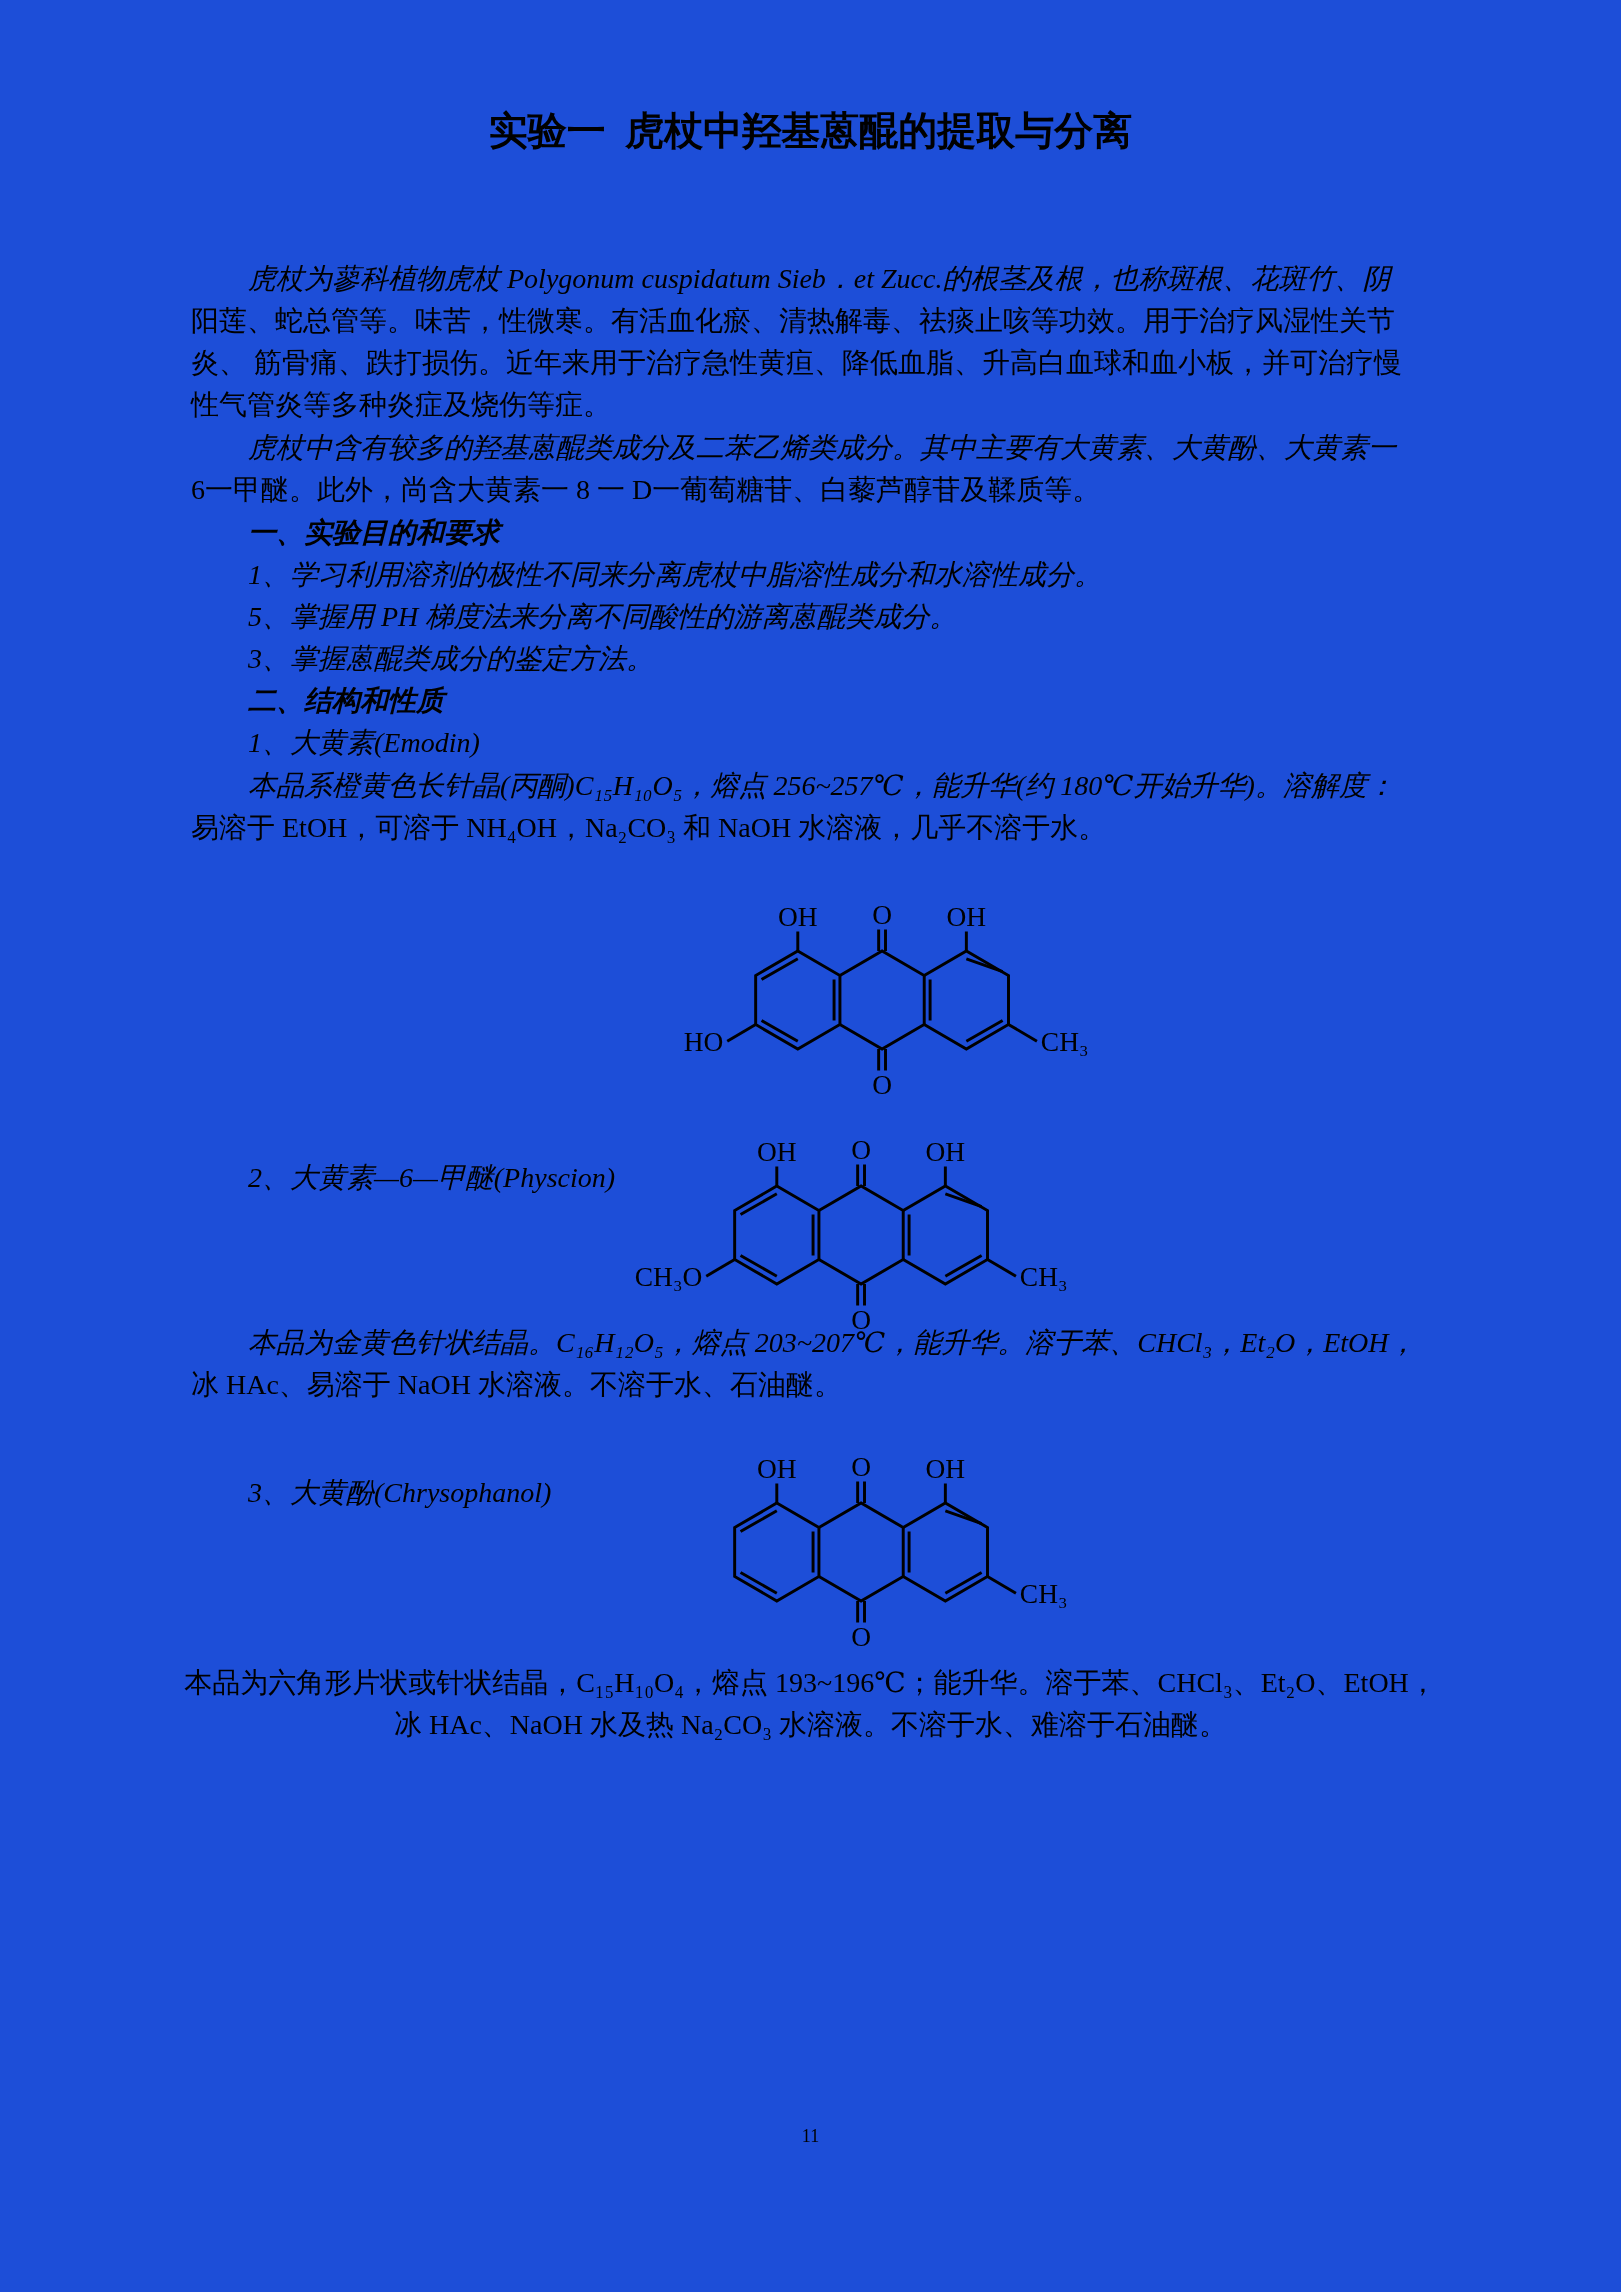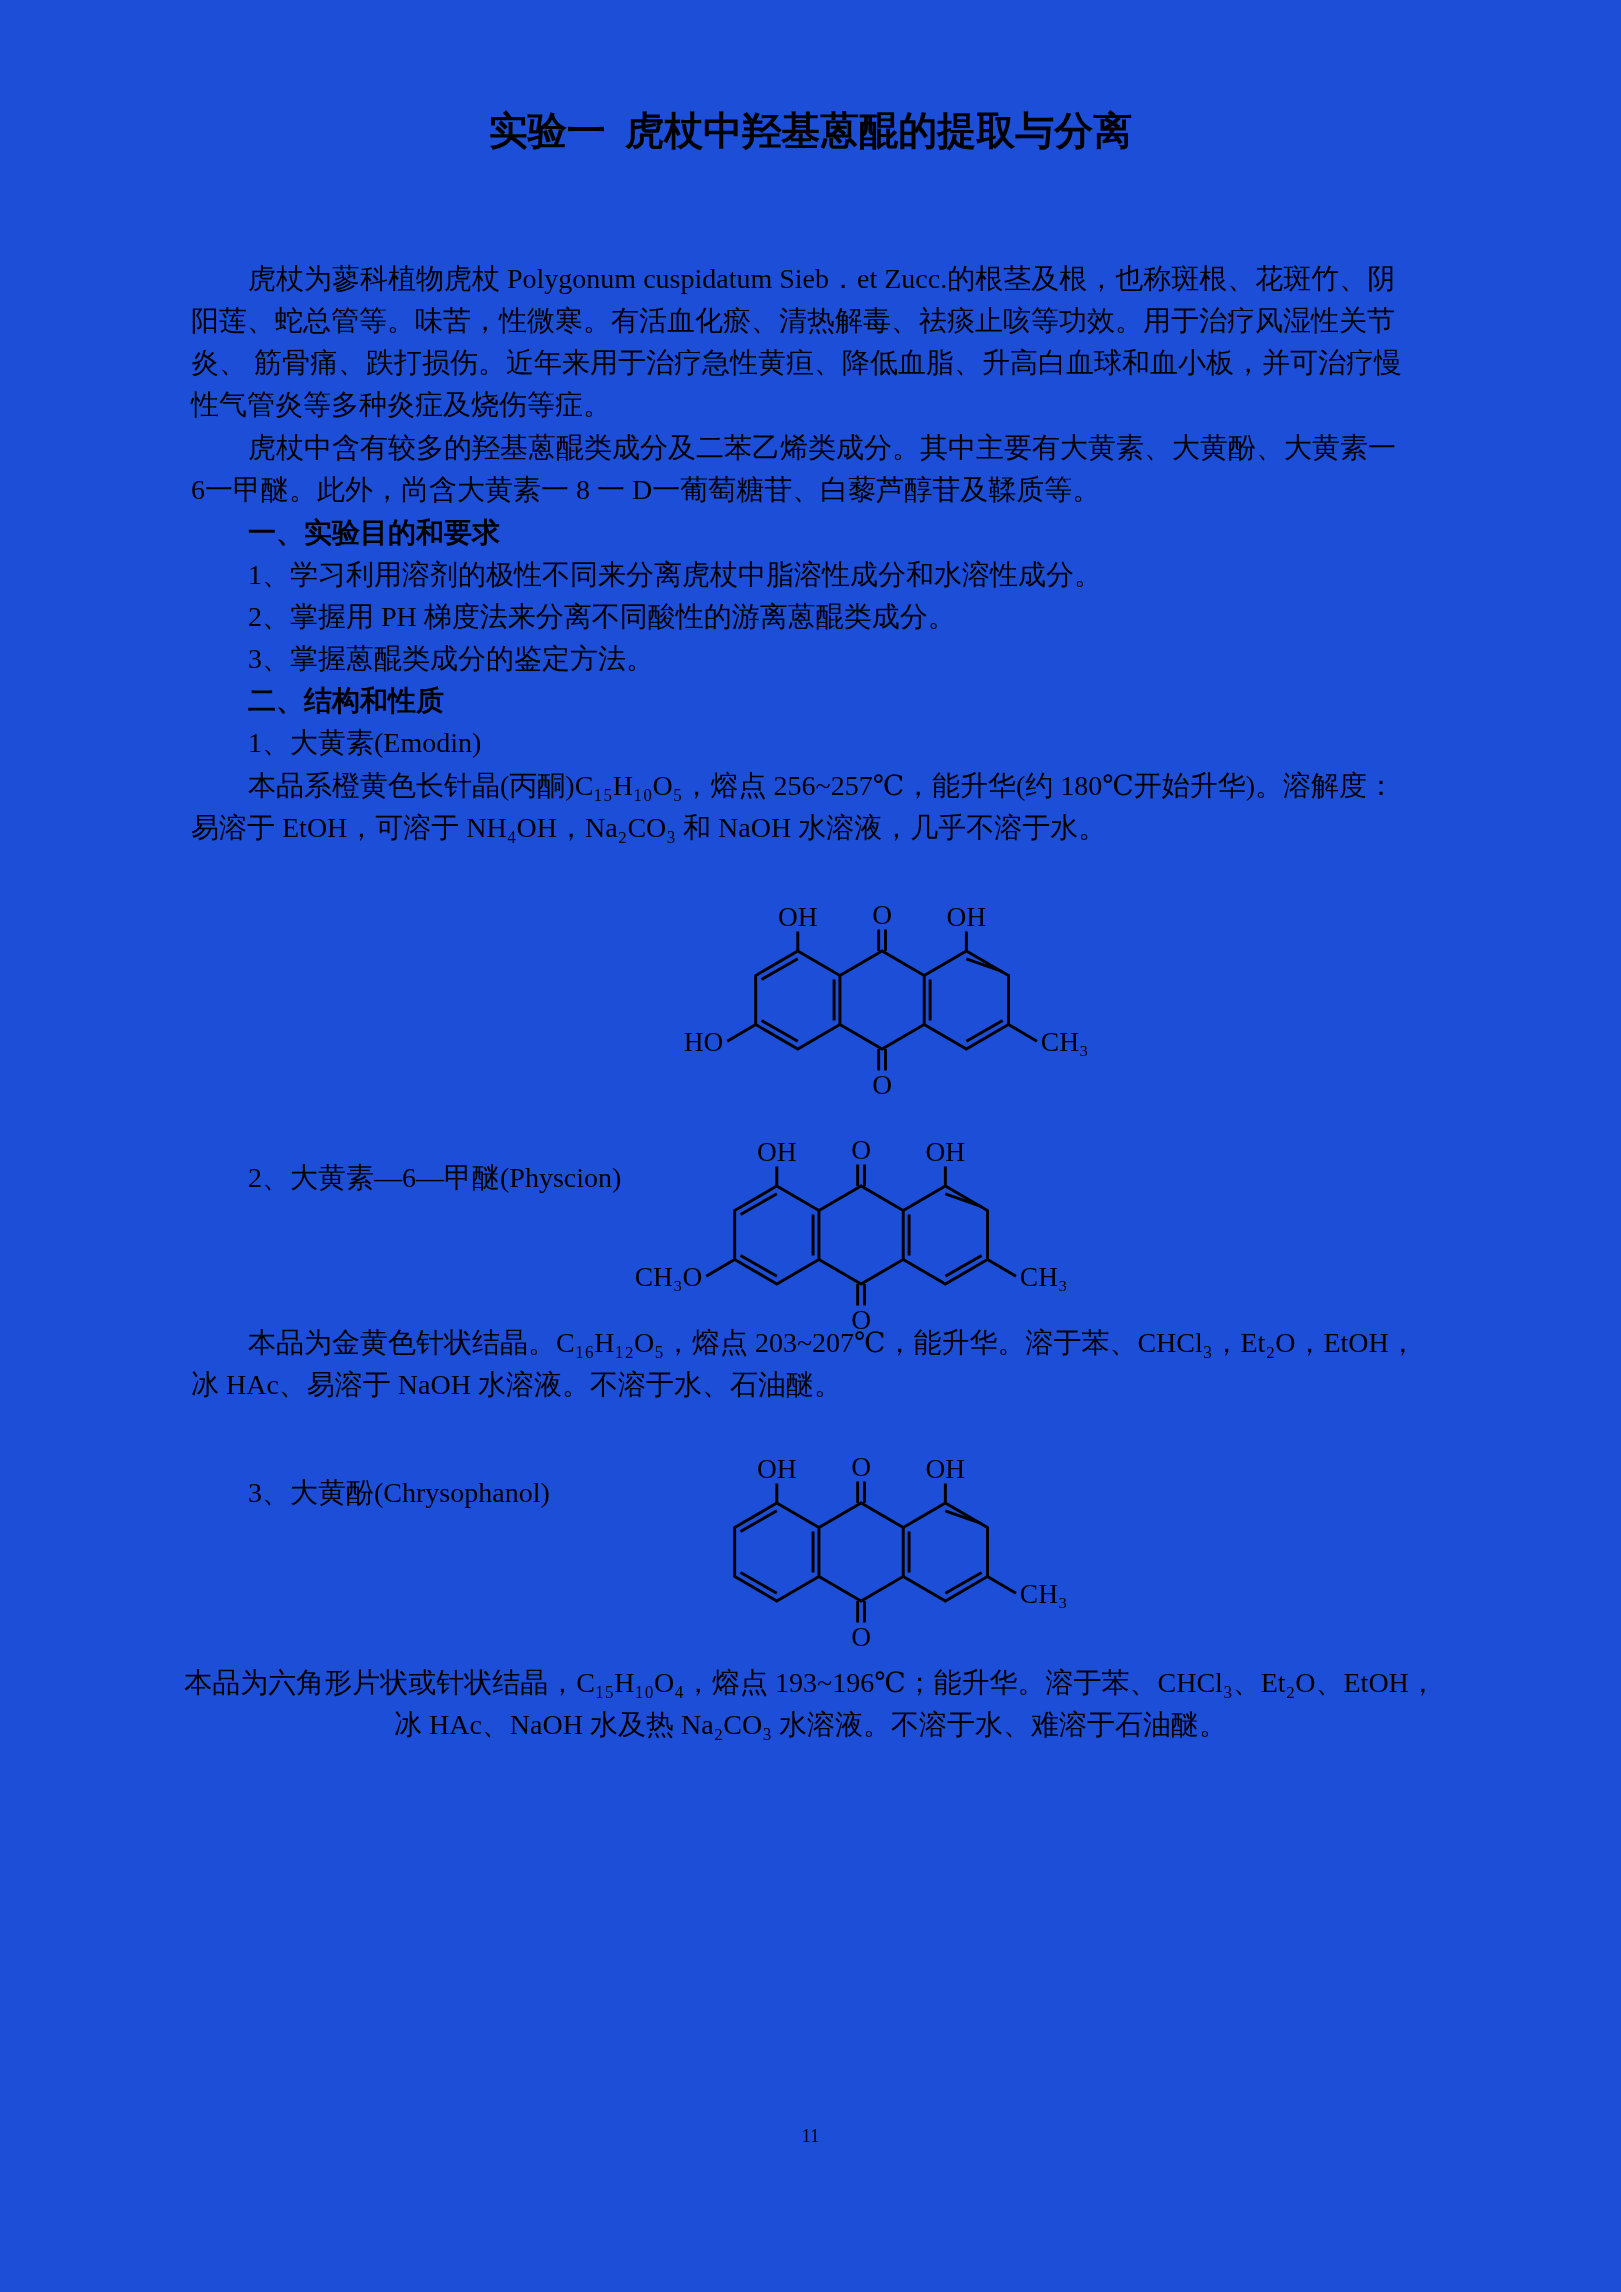--- a/index.html
+++ b/index.html
@@ -19,21 +19,21 @@
     line-height:55px;
     white-space:pre;
   }
   .block { position:absolute; left:191px; width:1240px; }
   .block.wide { left:149px; width:1323px; }
   .line {
     height:42px; line-height:42px;
     font-size:28px;
     white-space:pre;
   }
-  .ind { padding-left:57px; }
+  .ind { padding-left:57px;font-style:italic; }
   .bold { font-weight:bold; }
   .center-line { text-align:center; }
   svg.structure { position:absolute; }
   svg.structure text {
     font-family:"Liberation Serif","DejaVu Serif",serif;
     font-size:28px; fill:#000;
   }
   .pagenum {
     position:absolute; top:2117px; left:0; width:1621px;
     text-align:center; font-size:18px; line-height:39px;
@@ -74,21 +74,21 @@
     <div class="line ind">虎杖中含有较多的羟基蒽醌类成分及二苯乙烯类成分。其中主要有大黄素、大黄酚、大黄素一</div>
     <div class="line">6一甲醚。此外，尚含大黄素一 8 一 D一葡萄糖苷、白藜芦醇苷及鞣质等。</div>
   </div>
 
   <div class="block" style="top:512px">
     <div class="line ind bold">一、实验目的和要求</div>
   </div>
 
   <div class="block" style="top:554px">
     <div class="line ind">1、学习利用溶剂的极性不同来分离虎杖中脂溶性成分和水溶性成分。</div>
-    <div class="line ind">2、掌握用 PH 梯度法来分离不同酸性的游离蒽醌类成分。</div>
+    <div class="line ind">5、掌握用 PH 梯度法来分离不同酸性的游离蒽醌类成分。</div>
     <div class="line ind">3、掌握蒽醌类成分的鉴定方法。</div>
   </div>
 
   <div class="block" style="top:680px">
     <div class="line ind bold">二、结构和性质</div>
   </div>
 
   <div class="block" style="top:722px">
     <div class="line ind">1、大黄素(Emodin)</div>
   </div>

